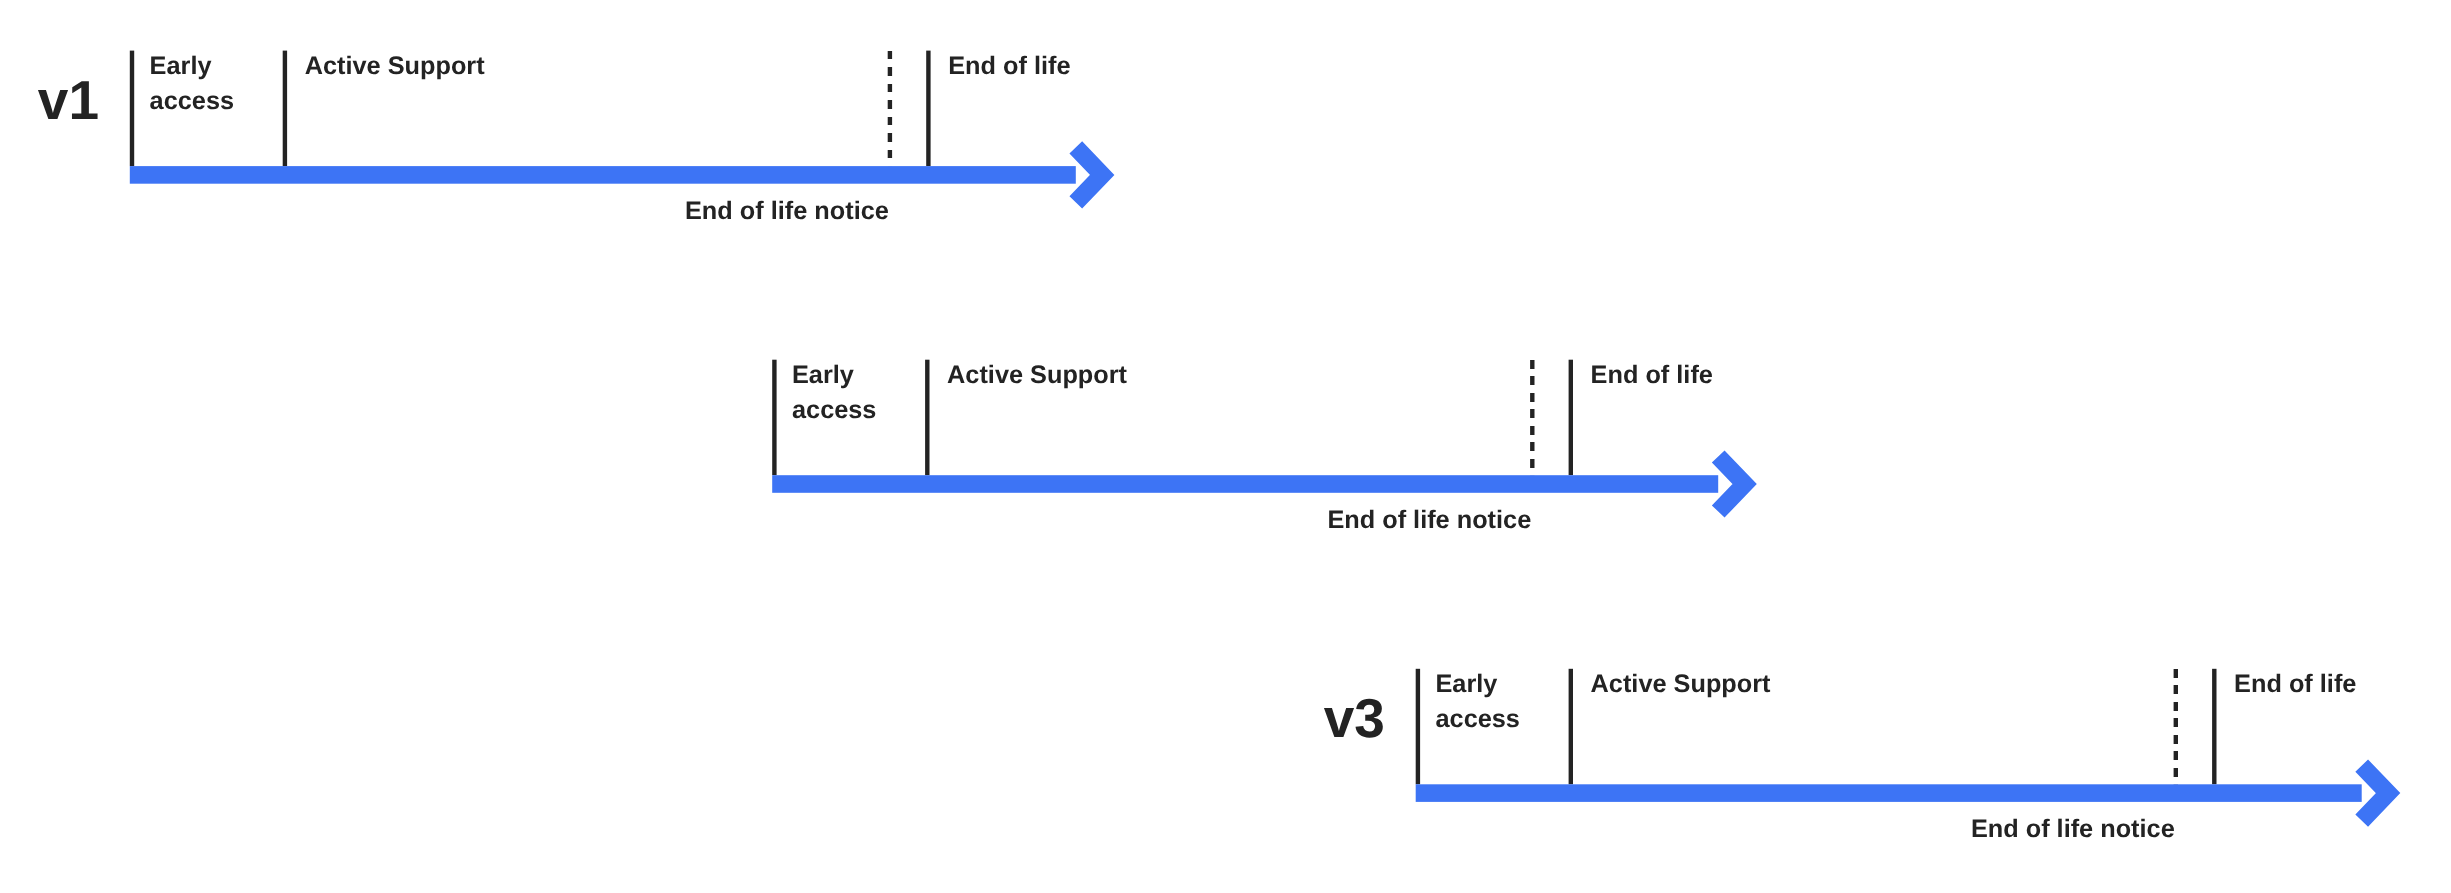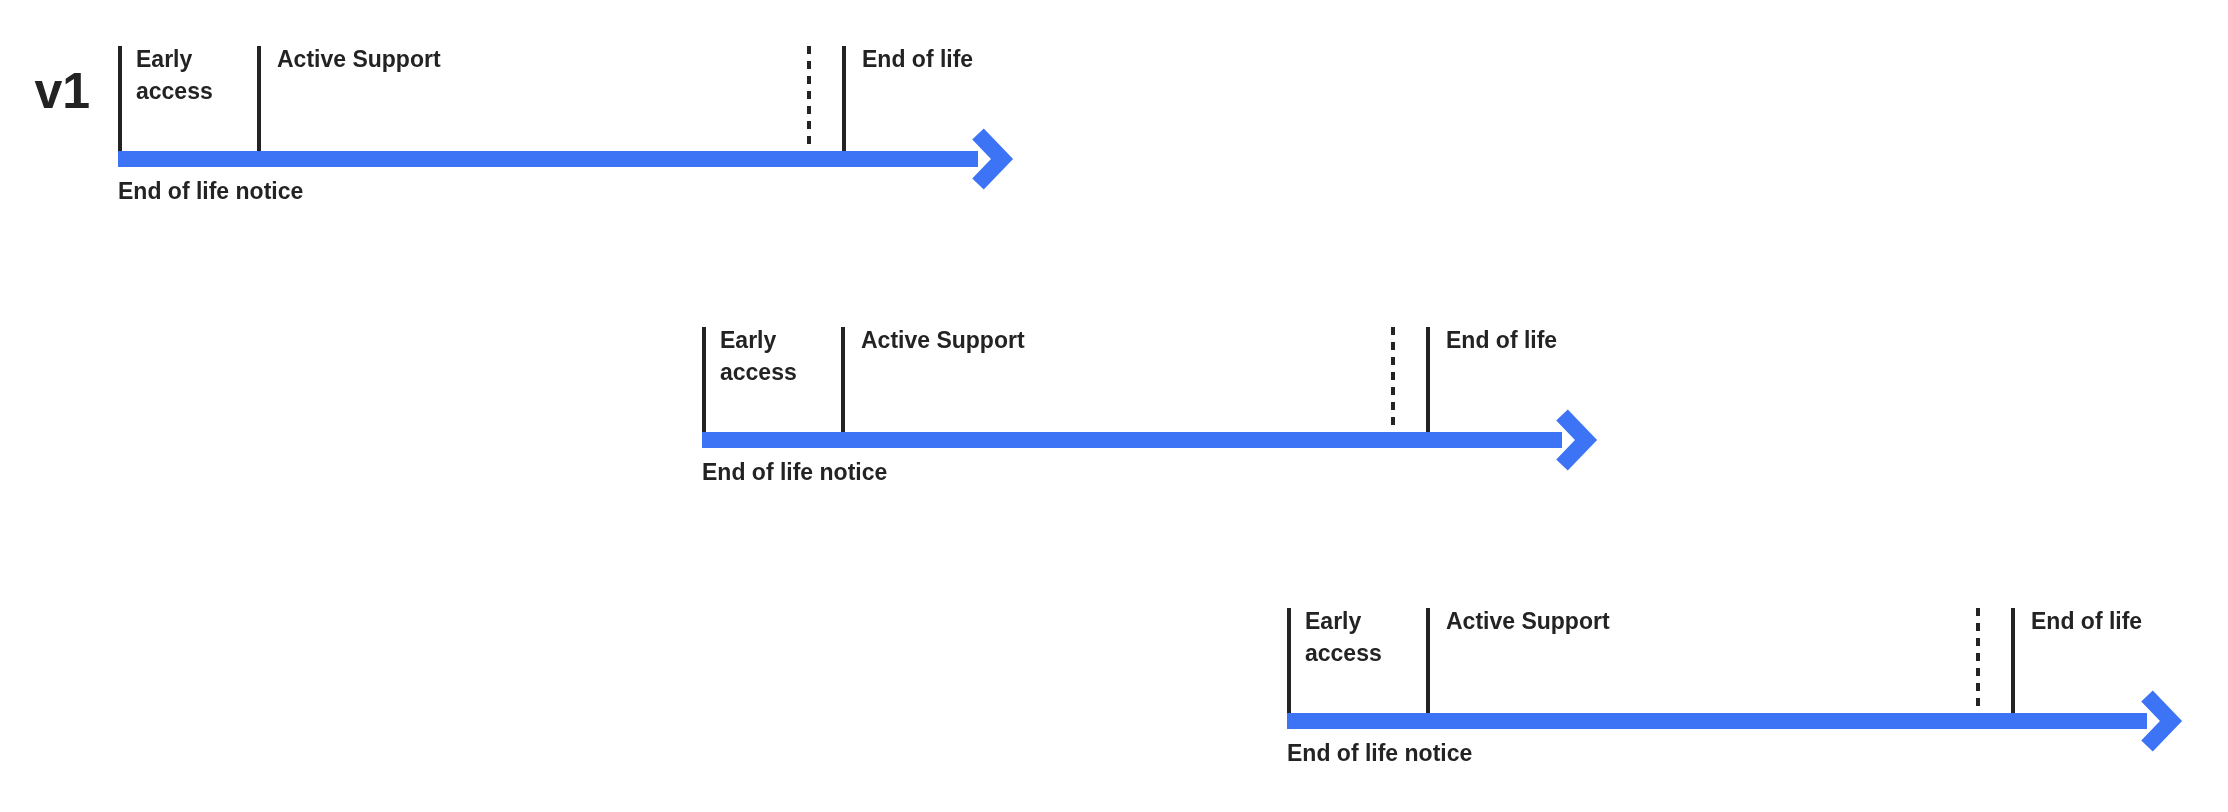--- a/index.html
+++ b/index.html
@@ -63,21 +63,21 @@
     color: var(--ink);
     white-space: pre-line;
   }
   .l-early  { left: calc(var(--x0) + 18px); }
   .l-active { left: calc(var(--x0) + 159px); white-space: nowrap; }
   .l-eol    { left: calc(var(--x0) + 744px); white-space: nowrap; }
   .l-notice {
     top: calc(var(--yb) + 24px);
     left: var(--x0);
     width: 690px;
-    text-align: left;
+    text-align: right;
     white-space: nowrap;
   }
   .bar {
     position: absolute;
     left: var(--x0);
     top: var(--yb);
     width: 860px;
     height: 16px;
     background: var(--accent);
   }
@@ -128,20 +128,21 @@
     <div class="lbl l-active">Active Support</div>
     <div class="lbl l-eol">End of life</div>
     <div class="lbl l-notice">End of life notice</div>
     <div class="bar"></div>
     <svg class="head" viewBox="0 0 54 78">
       <polyline points="12,14 36,39 12,64"></polyline>
     </svg>
   </div>
 
   <div class="timeline" style="--x0:1287px; --yb:713px">
+    <div class="version">v3</div>
     <div class="tick t-start"></div>
     <div class="tick t-2"></div>
     <div class="dash-line"></div>
     <div class="tick t-end"></div>
     <div class="lbl l-early">Early
 access</div>
     <div class="lbl l-active">Active Support</div>
     <div class="lbl l-eol">End of life</div>
     <div class="lbl l-notice">End of life notice</div>
     <div class="bar"></div>

